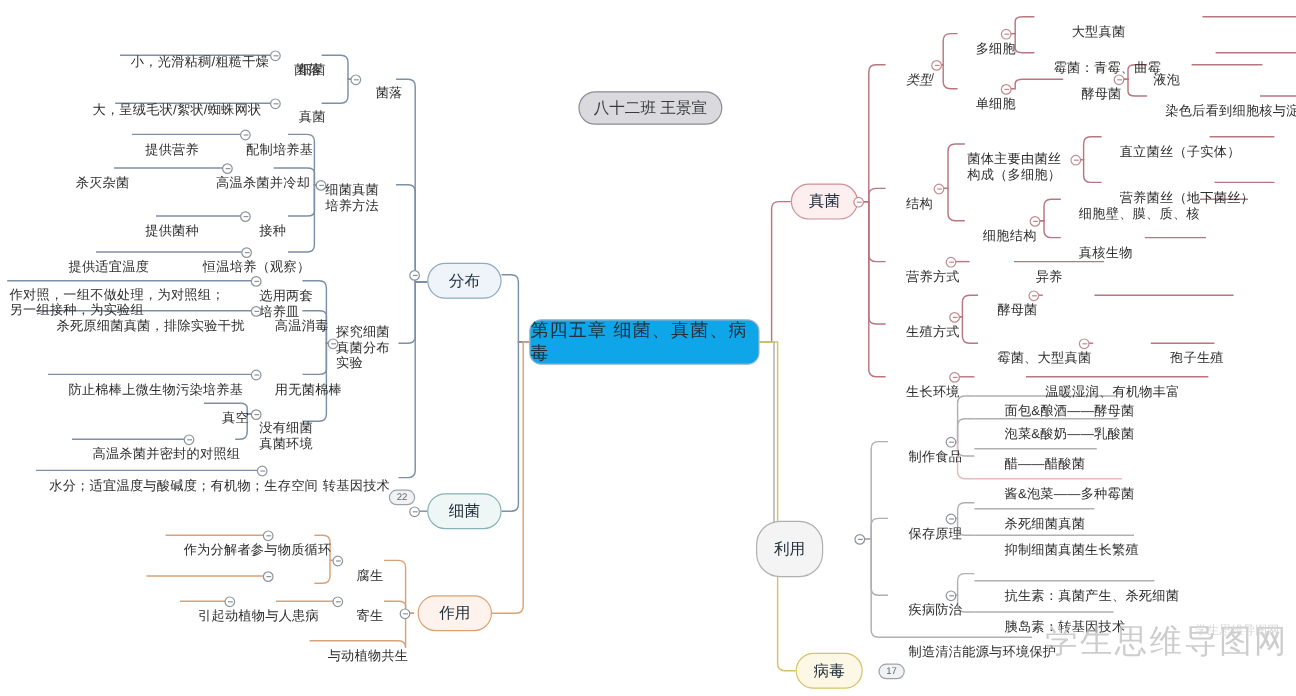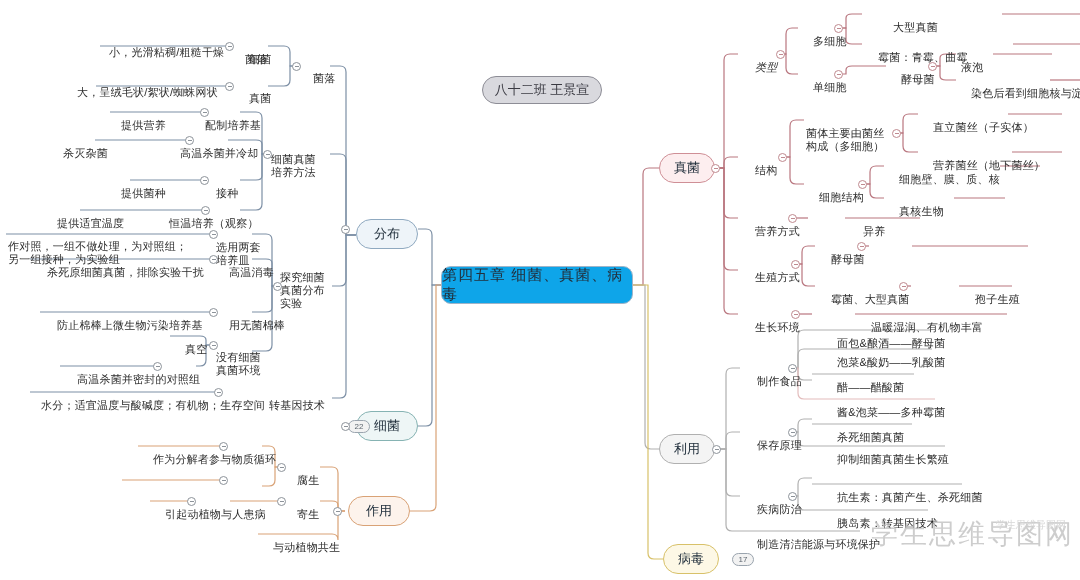--- a/index.html
+++ b/index.html
@@ -257,21 +257,21 @@
     <span>八十二班 王景宣</span>
   </div>
 
   <div class="pill blue" style="left:356px;top:219px;width:62px;height:30px;">
     <span>分布</span>
   </div>
 
   <div class="pill teal" style="left:356px;top:411px;width:62px;height:30px;">
     <span>细菌</span>
   </div>
-  <div class="badge" style="left:324px;top:420px;margin-left:24px;">
+  <div class="badge" style="left:324px;top:408px;">
     <span>22</span>
   </div>
 
   <div class="pill orange" style="left:348px;top:496px;width:62px;height:30px;">
     <span>作用</span>
   </div>
 
   <div class="leaf" style="left:232px;top:40px;">
     <span>菌落</span></div>
 
@@ -356,21 +356,21 @@
     <span>寄生</span></div>
   <div class="leaf" style="left:152px;top:495px;">
     <span>引起动植物与人患病</span></div>
 
   <div class="leaf" style="left:260px;top:528px;">
     <span>与动植物共生</span></div>
 
   <div class="pill pink" style="left:659px;top:153px;width:56px;height:30px;">
     <span>真菌</span>
   </div>
-  <div class="pill gray" style="left:659px;top:434px;width:56px;height:30px;text-align:center;">
+  <div class="pill gray" style="left:630px;top:434px;width:56px;height:47px;text-align:center;">
     <span>利用</span>
   </div>
   <div class="pill yellow" style="left:663px;top:544px;width:56px;height:30px;">
     <span>病毒</span>
   </div>
   <div class="badge" style="left:732px;top:553px;">
     <span>17</span>
   </div>
 
   <div class="leaf" style="left:742px;top:48px;font-style:italic;">

